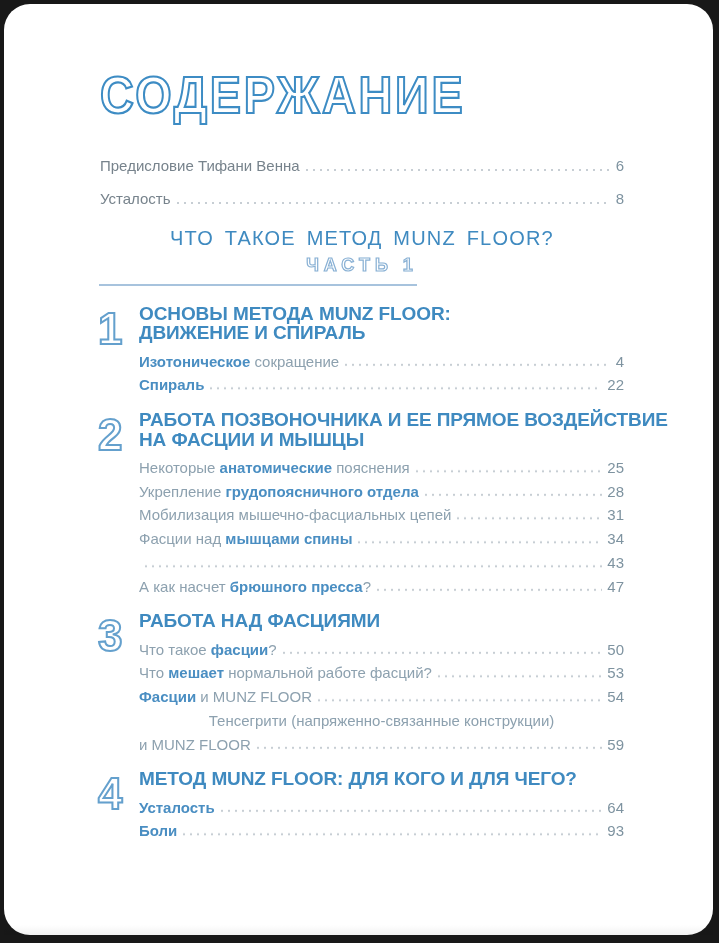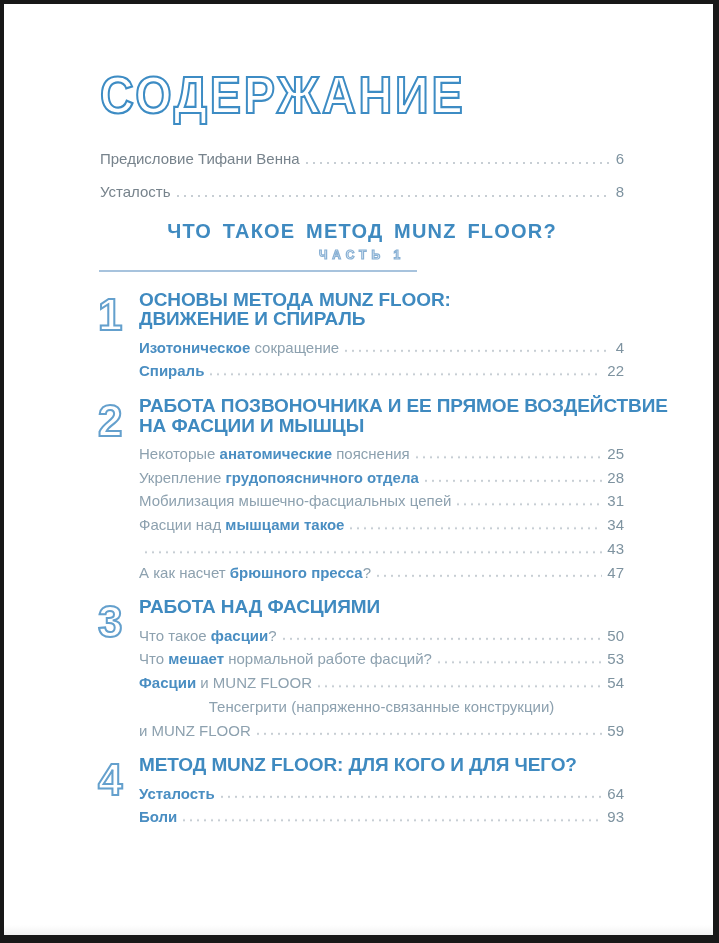--- a/index.html
+++ b/index.html
@@ -3,46 +3,46 @@
 <meta charset="utf-8">
 <style>
   :root{
     --accent:#4a8ec2; --heading:#3f8ac0; --num-stroke:#64a0cd; --title-stroke:#3d8cc4;
     --chast-stroke:#88b0d4; --part-line:#a7c3dd; --gray:#8da1af; --fm-gray:#77838c;
     --dot:#c7ced4; --pagenum:#7e93a0; --frame:#181818; --paper:#ffffff;
   }
   *{margin:0;padding:0;box-sizing:border-box;}
   html,body{width:719px;height:943px;}
   body{background:var(--frame);position:relative;font-family:"Liberation Sans",sans-serif;overflow:hidden;}
-  .page{position:absolute;left:4px;top:4px;right:6px;bottom:8px;background:var(--paper);}
+  .page{position:absolute;left:4px;top:4px;right:6px;bottom:8px;background:var(--paper);border-radius:26px;}
   .page::after{content:"";position:absolute;left:0;right:0;bottom:0;height:10px;
     background:linear-gradient(to top,rgba(0,0,0,0.05),rgba(0,0,0,0));pointer-events:none;}
   .content{position:absolute;left:96px;top:0;width:524px;}
 
   .toc-title{
     margin-top:64px;font-weight:800;font-size:52px;line-height:1.05;letter-spacing:3px;
     color:transparent;-webkit-text-stroke:2.2px var(--title-stroke);
     transform:scaleX(0.90);transform-origin:left center;white-space:nowrap;
   }
 
-  .front-matter{margin-top:19px;}
+  .front-matter{margin-top:26px;}
   .toc-row{display:flex;align-items:baseline;line-height:23.7px;font-size:15px;color:var(--gray);}
   .toc-row.fm{line-height:33px;color:var(--fm-gray);}
   .toc-row .label{white-space:nowrap;}
   .b{font-weight:700;color:var(--accent);}
   .leader{flex:1;align-self:stretch;margin:0 3px 0 4px;
     background-image:radial-gradient(circle at 3px 15px,var(--dot) 1.05px,rgba(0,0,0,0) 1.4px);
     background-size:7px 23.7px;background-repeat:repeat-x;}
   .leader-fm{background-image:radial-gradient(circle at 3px 21px,var(--dot) 1.05px,rgba(0,0,0,0) 1.4px);
     background-size:7px 33px;}
   .pagenum{color:var(--pagenum);margin-left:2px;}
 
   .part-head{margin-top:12px;text-align:center;}
-  .part-title{font-weight:700;font-size:20px;letter-spacing:1.2px;word-spacing:4px;color:var(--heading);white-space:nowrap;}
-  .part-sub{margin-top:5px;font-weight:800;font-size:12px;letter-spacing:5px;
+  .part-title{font-weight:400;font-size:20px;letter-spacing:1.2px;word-spacing:4px;color:var(--heading);white-space:nowrap;}
+  .part-sub{margin-top:5px;font-weight:800;font-size:18px;letter-spacing:5px;
     color:transparent;-webkit-text-stroke:1.2px var(--chast-stroke);}
   .part-line{width:318px;height:2px;background:var(--part-line);margin:8px 0 0 -1px;}
 
   .chapters{margin-top:18px;}
   .chapter{position:relative;padding-left:39px;margin-bottom:13px;}
   .ch-num{position:absolute;left:-2px;top:3px;font-weight:800;font-size:44px;line-height:1;
     color:transparent;-webkit-text-stroke:2px var(--num-stroke);}
   .ch-title{font-weight:800;font-size:19px;line-height:19.5px;letter-spacing:-0.1px;
     color:var(--heading);margin-bottom:7px;white-space:nowrap;}
   .pre-line{line-height:23.7px;font-size:15px;color:var(--gray);white-space:nowrap;text-align:center;}
@@ -109,21 +109,21 @@
               <span class="label"><span>Укрепление </span><span class="b">грудопоясничного отдела</span></span>
               <span class="leader"></span>
               <span class="pagenum">28</span>
             </div>
             <div class="toc-row">
               <span class="label"><span>Мобилизация мышечно-фасциальных цепей</span></span>
               <span class="leader"></span>
               <span class="pagenum">31</span>
             </div>
             <div class="toc-row">
-              <span class="label"><span>Фасции над </span><span class="b">мышцами такое</span></span>
+              <span class="label"><span>Фасции над </span><span class="b">мышцами спины</span></span>
               <span class="leader"></span>
               <span class="pagenum">34</span>
             </div>
             <div class="toc-row">
               <span class="leader"></span>
               <span class="pagenum">43</span>
             </div>
             <div class="toc-row">
               <span class="label"><span>А как насчет </span><span class="b">брюшного пресса</span><span>?</span></span>
               <span class="leader"></span>

